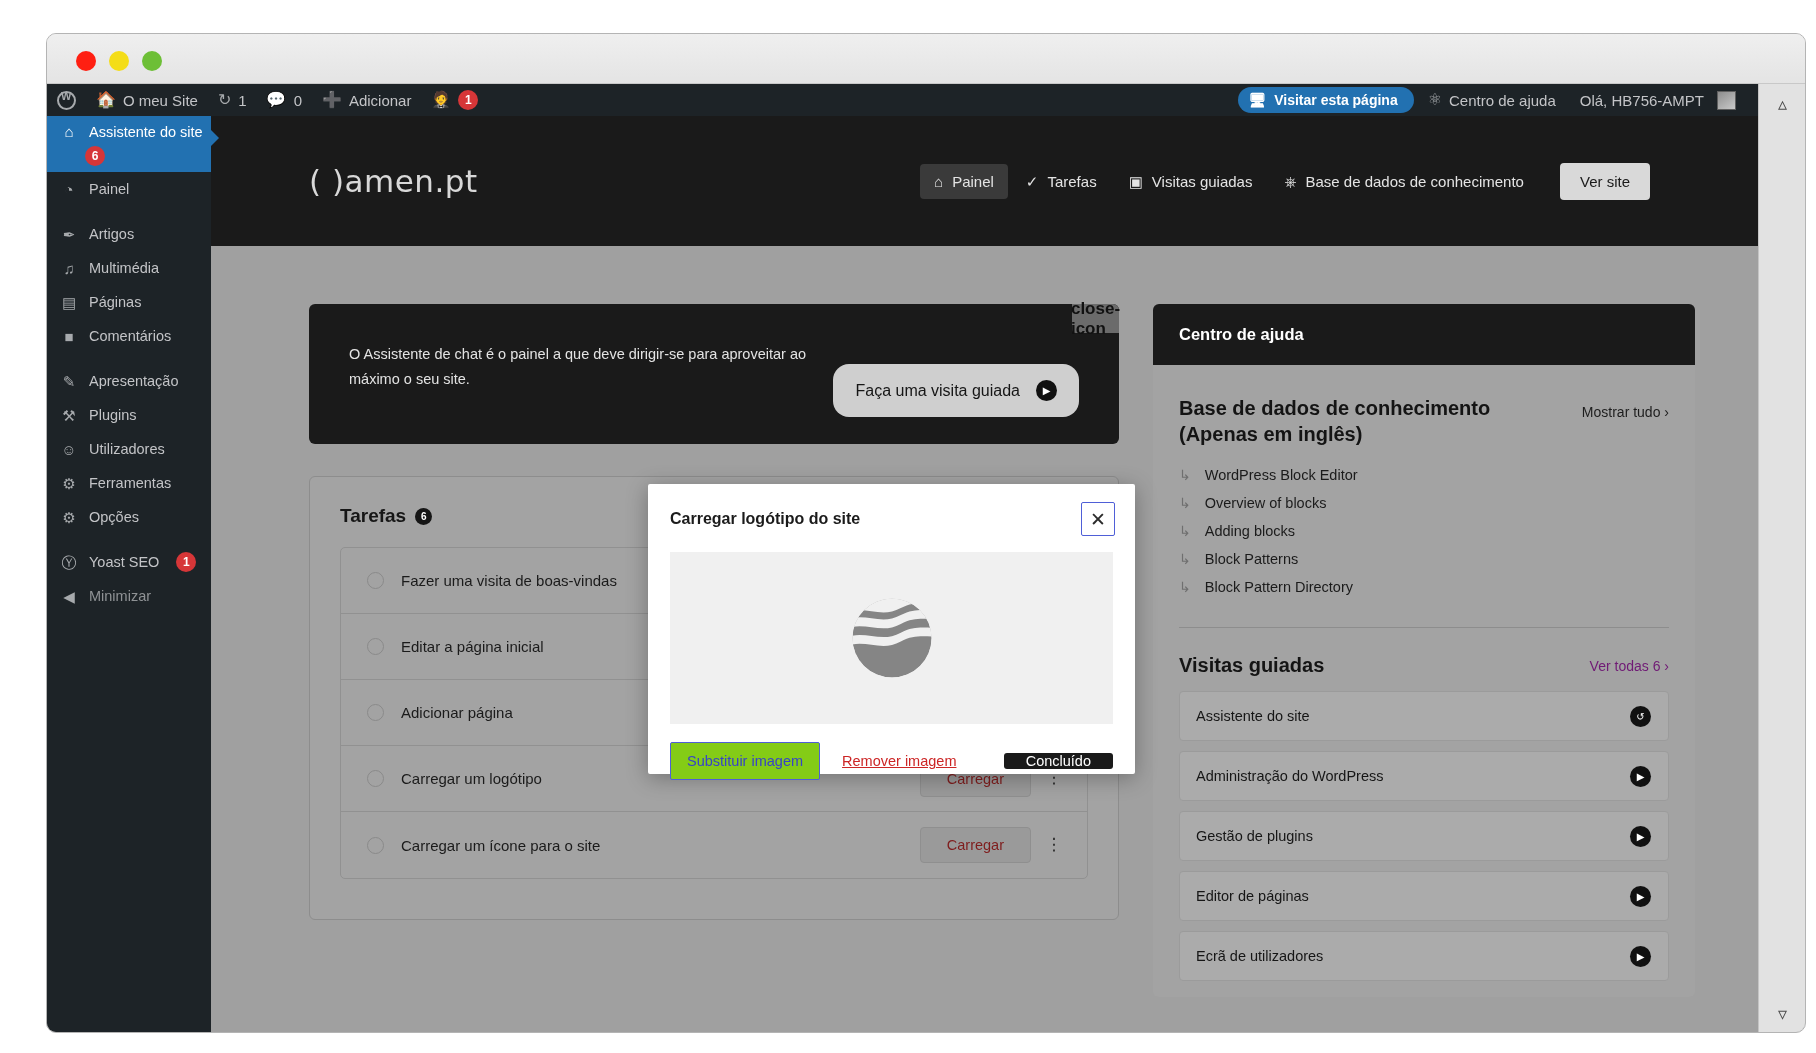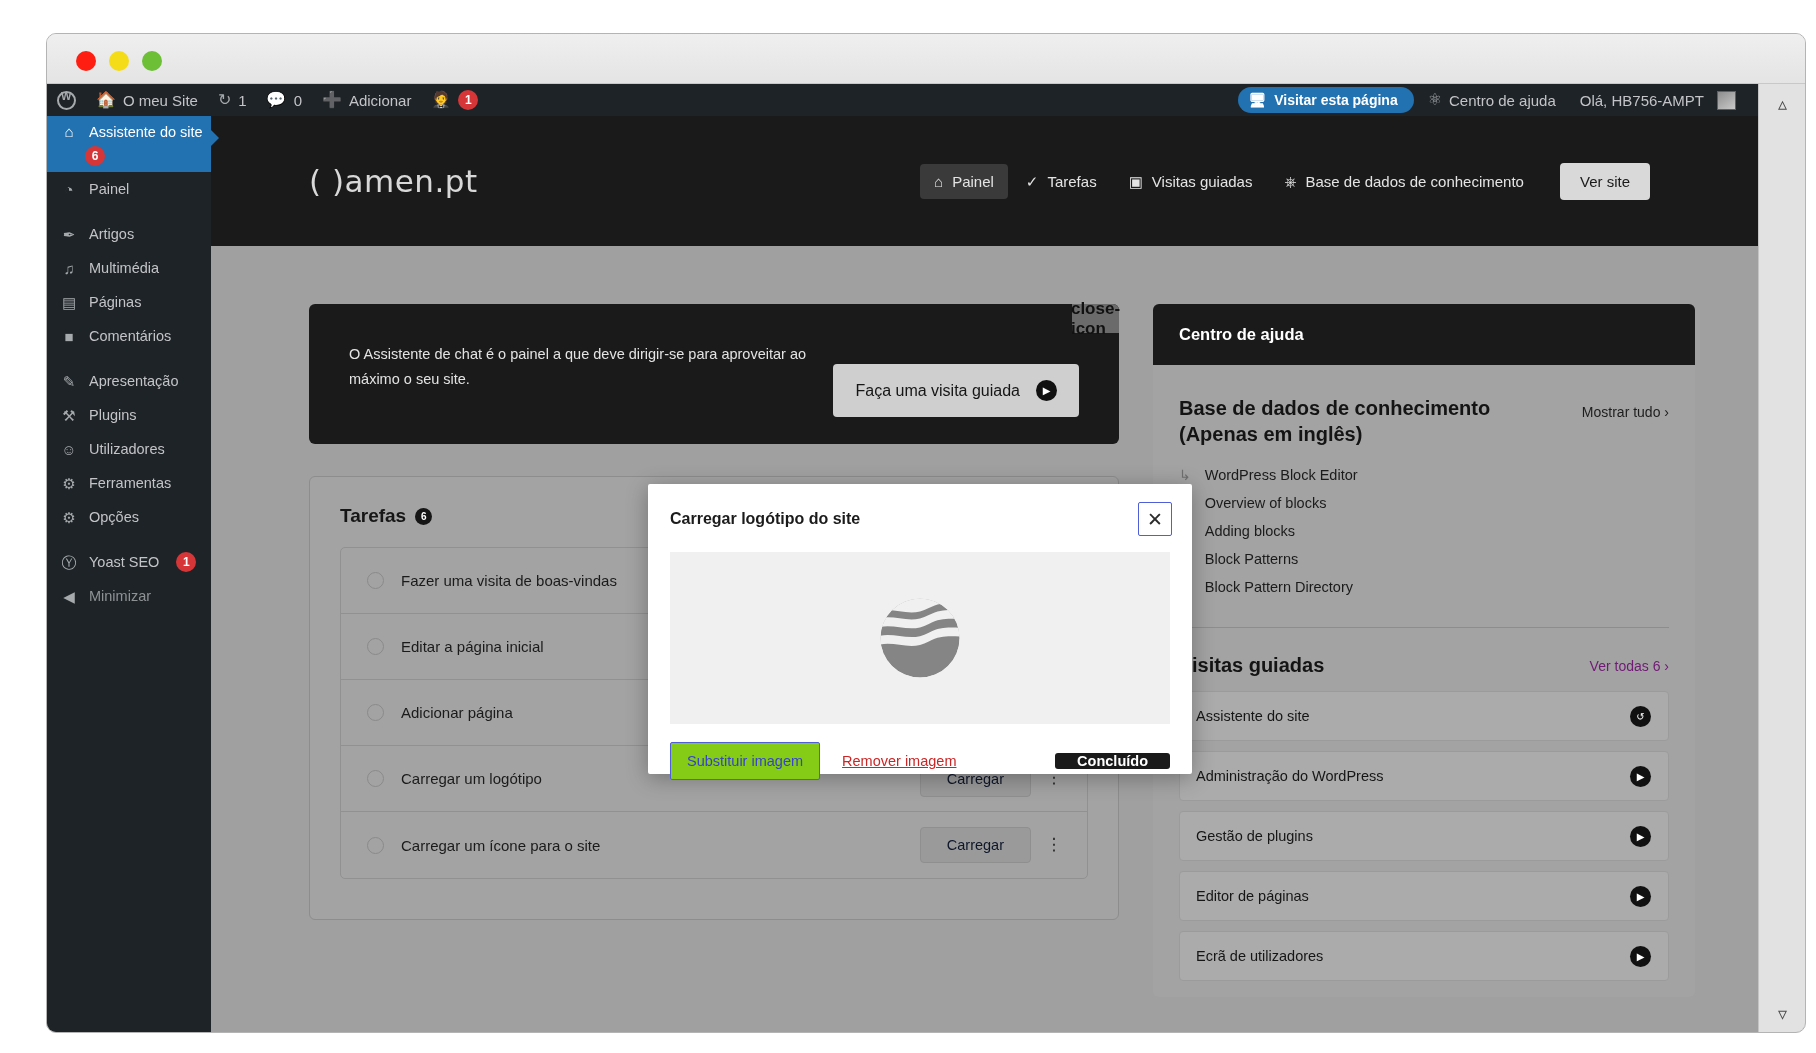--- a/index.html
+++ b/index.html
@@ -174,21 +174,21 @@
     background: #6b6b6b; color: #111;
     display: flex; align-items: center; justify-content: center;
     font-size: 17px; font-weight: 600;
     border-radius: 0 6px 0 4px;
   }
   #hero h2 { font-size: 26px; font-weight: 700; margin-bottom: 18px; }
   #hero p { font-size: 14.5px; line-height: 1.75; color: #e3e3e3; max-width: 480px; }
   #hero-tour-btn {
     position: absolute; right: 40px; top: 60px;
     background: #cfcfcf; color: #161616;
-    border-radius: 4px; padding: 16px 22px;
+    border-radius: 16px; padding: 16px 22px;
     display: flex; align-items: center; gap: 16px;
     font-size: 16px; white-space: nowrap;
   }
 
   
   #tasks-card {
     margin-top: 32px;
     background: #a3a3a3;
     border: 1px solid #8d8d8d;
     border-radius: 6px;
@@ -212,21 +212,21 @@
     border-bottom: 1px solid #919191;
     font-size: 15px; color: #1b1b1b;
   }
   .task-row:last-child { border-bottom: none; }
   .task-check {
     width: 17px; height: 17px; border-radius: 50%;
     border: 1.5px solid #8a8a8a; margin-right: 17px; flex: 0 0 17px;
   }
   .task-label { flex: 1; }
   .task-btn {
-    background: #9a9a9a; border: 1px solid #8f8f8f; color: #0f172a;
+    background: #9a9a9a; border: 1px solid #8f8f8f; color: #7f1d1d;
     font-size: 14.5px; padding: 9px 26px; border-radius: 4px;
   }
   .task-kebab {
     width: 30px; text-align: center; color: #2a2a2a;
     font-size: 17px; line-height: 0.6; letter-spacing: 0; margin-left: 8px;
   }
 
   
   #help-card { border-radius: 6px; overflow: hidden; }
   #help-head {
@@ -265,21 +265,21 @@
     width: 21px; height: 21px; border-radius: 50%;
     background: #111; color: #fff;
     display: flex; align-items: center; justify-content: center;
     font-size: 10px;
   }
 
   
   #modal {
     position: absolute;
     left: 601px; top: 400px;
-    width: 544px; height: 290px;
+    width: 487px; height: 290px;
     background: #ffffff;
     box-shadow: 0 4px 22px rgba(0,0,0,0.30);
     z-index: 80;
     border-radius: 2px;
   }
   #modal-head {
     display: flex; align-items: center; justify-content: space-between;
     padding: 18px 20px 4px 22px;
   }
   #modal-title { font-size: 16px; font-weight: 700; color: #1b1b1b; }
@@ -303,21 +303,21 @@
     border: 1px solid #4f5fd7; background: #84cc16; color: #3743c9;
     font-size: 14.5px; padding: 10px 16px; border-radius: 2px;
   }
   #btn-remover {
     color: #cc2525; font-size: 14.5px;
     text-decoration: underline; text-decoration-color: #cc2525;
   }
   #btn-concluido {
     margin-left: auto;
     background: #1a1a1a; color: #fff;
-    font-size: 14.5px; font-weight: 700;
+    font-size: 14.5px; font-weight: 400;
     padding: 0 22px; border-radius: 3px;
   }
 
   
   #scrollbar {
     position: absolute; right: 0; top: 50px;
     width: 47px; height: 950px;
     background: #e2e2e2;
     border-left: 1px solid #c4c4c4;
     z-index: 60;

